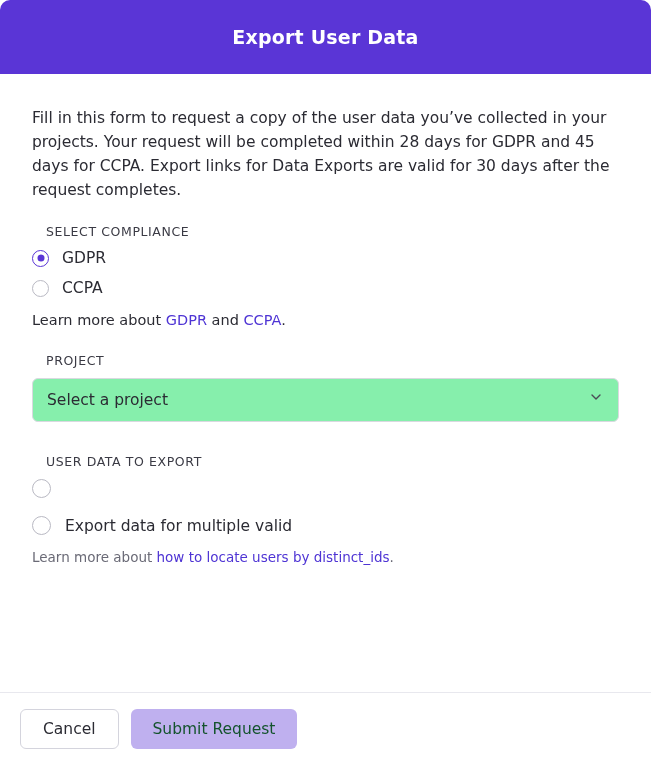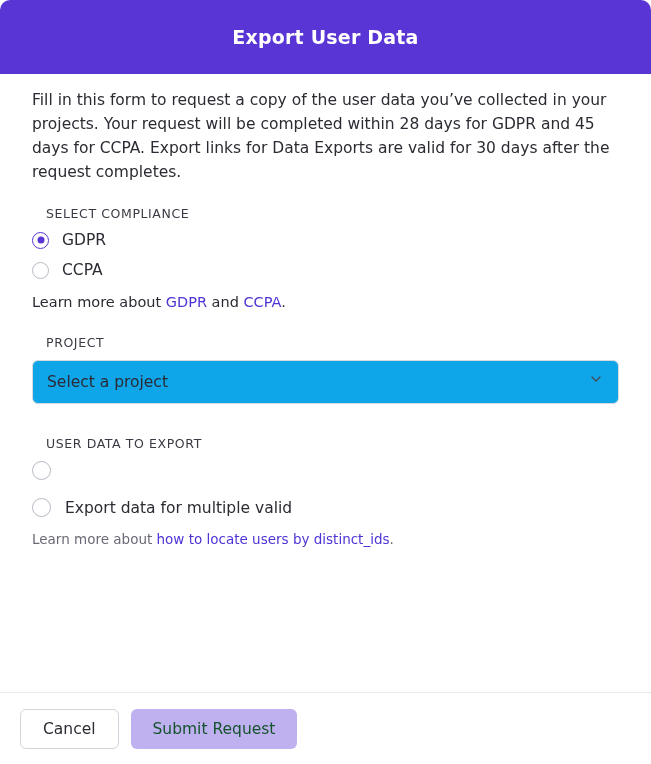--- a/index.html
+++ b/index.html
@@ -33,21 +33,21 @@
     flex: 0 0 auto;
   }
   .modal-title {
     color: #ffffff;
     font-size: 19px;
     font-weight: bold;
     letter-spacing: 0.2px;
   }
   .modal-body {
     flex: 1 1 auto;
-    padding: 14px 32px 0 32px;
+    padding: 32px 32px 0 32px;
     box-sizing: border-box;
     overflow: hidden;
   }
   .intro {
     font-size: 15.5px;
     line-height: 24px;
     color: #2b2b33;
     margin: 0 0 22px 0;
   }
   .section-label {
@@ -115,21 +115,21 @@
   .block-gap { height: 22px; }
   .select-wrap {
     position: relative;
     margin-bottom: 10px;
   }
   .select-box {
     width: 100%;
     height: 44px;
     border: 1px solid #d9d9e0;
     border-radius: 6px;
-    background: #0ea5e9;
+    background: #86efac;
     box-sizing: border-box;
     display: flex;
     align-items: center;
     padding: 0 14px;
     font-size: 15.5px;
     color: #2b2b33;
     cursor: pointer;
   }
   .chev {
     position: absolute;

